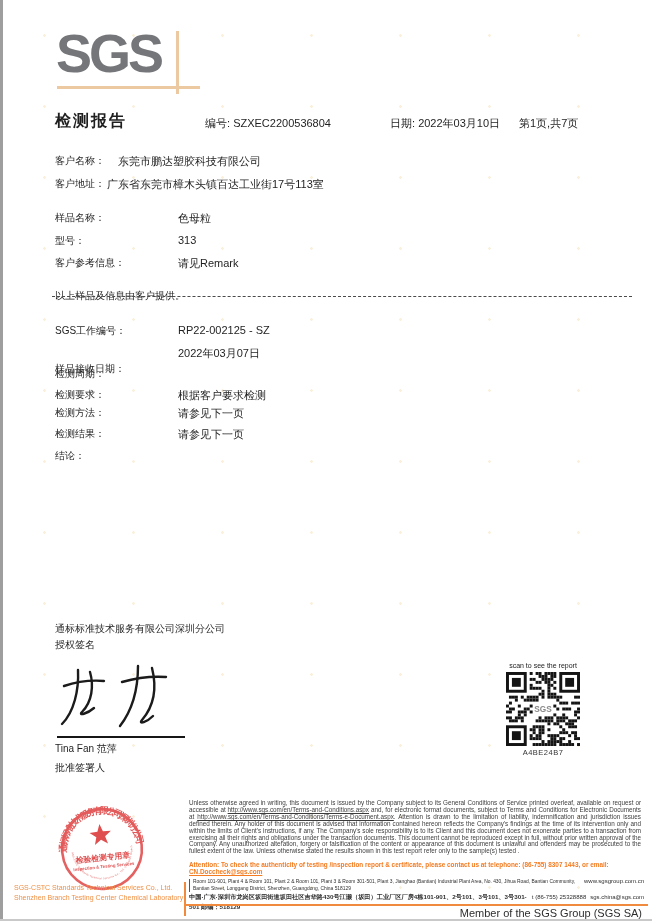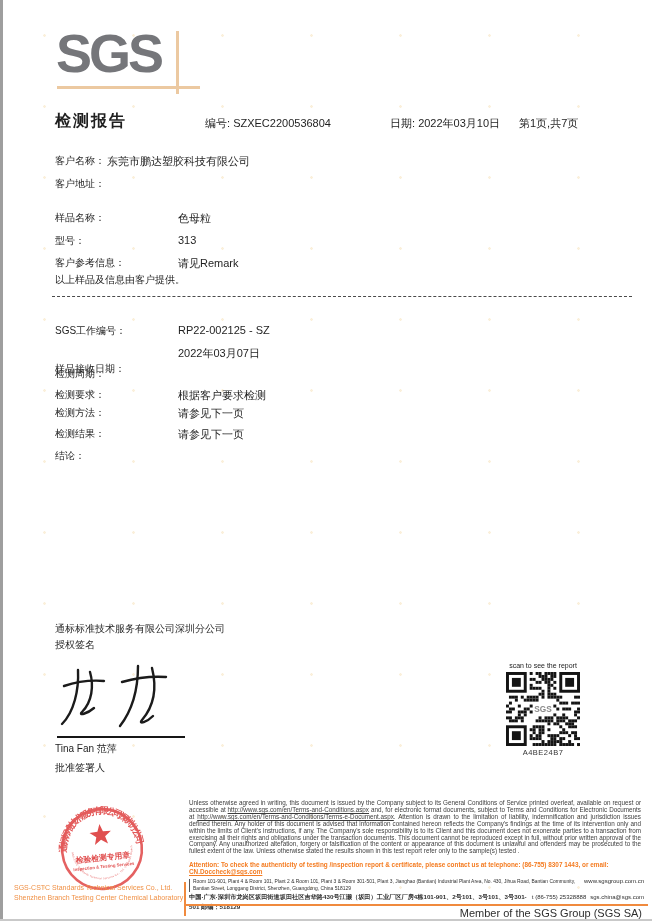--- a/index.html
+++ b/index.html
@@ -70,30 +70,31 @@
     <span>编号:</span>
     <span>SZXEC2200536804</span>
   </div>
   <div class="hdr" style="left:390px;">
     <span>日期:</span>
     <span>2022年03月10日</span>
   </div>
   <div class="hdr" style="left:519px;">第1页,共7页</div>
 
   <div class="lab" style="top:154px;">客户名称：</div>
-  <div class="val v1" style="top:154px;">东莞市鹏达塑胶科技有限公司</div>
+  <div class="val v1" style="top:154px;margin-left:11px;">东莞市鹏达塑胶科技有限公司</div>
   <div class="lab" style="top:177px;">客户地址：</div>
+  <div class="val v1" style="top:177px;">广东省东莞市樟木头镇百达工业街17号113室</div>
 
   <div class="lab" style="top:211px;">样品名称：</div>
   <div class="val v2" style="top:211px;">色母粒</div>
   <div class="lab" style="top:234px;">型号：</div>
   <div class="val v2" style="top:234px;">313</div>
   <div class="lab" style="top:256px;">客户参考信息：</div>
   <div class="val v2" style="top:256px;">请见Remark</div>
-  <div class="lab" style="top:273px;">以上样品及信息由客户提供。</div>
+  <div class="lab" style="top:289px;">以上样品及信息由客户提供。</div>
 
   <div class="dashed"></div>
 
   <div class="lab" style="top:324px;">SGS工作编号：</div>
   <div class="val v2" style="top:324px;">RP22-002125 - SZ</div>
   <div class="lab" style="top:362px;">样品接收日期：</div>
   <div class="val v2" style="top:346px;">2022年03月07日</div>
   <div class="lab" style="top:367px;">检测周期：</div>
   <div class="lab" style="top:388px;">检测要求：</div>
   <div class="val v2" style="top:388px;">根据客户要求检测</div>

